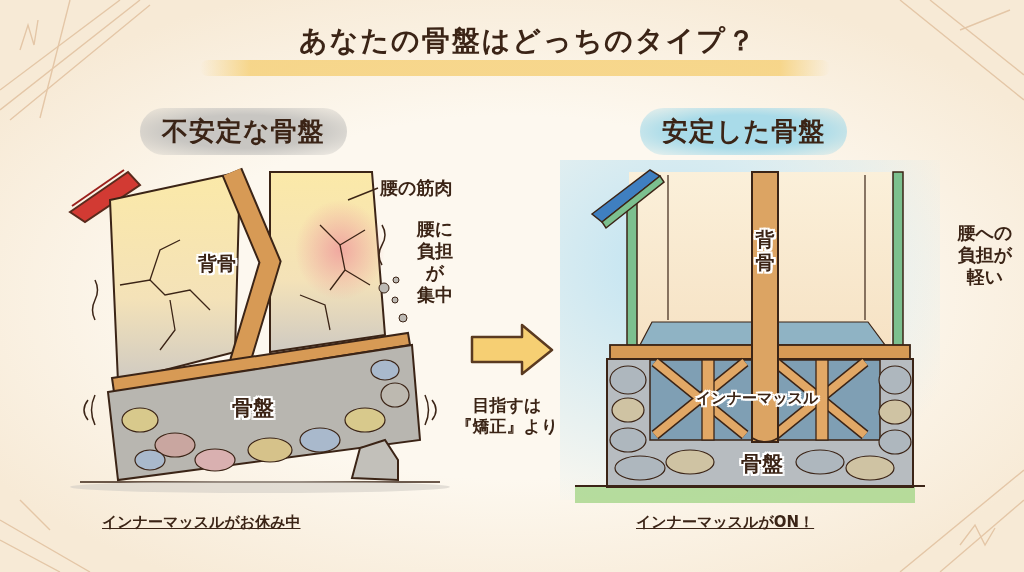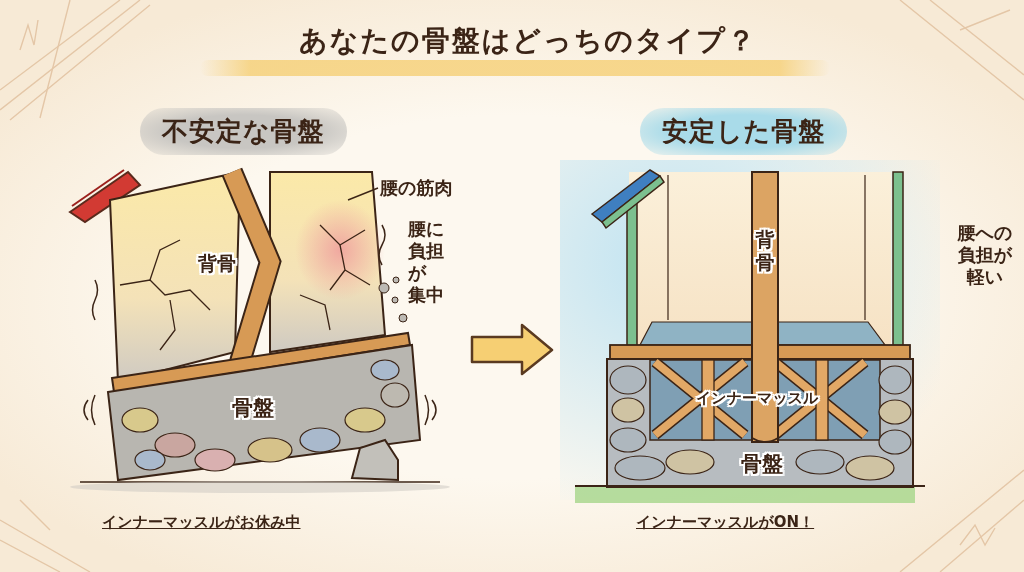--- a/index.html
+++ b/index.html
@@ -119,31 +119,33 @@
       <circle cx="384" cy="288" r="5"></circle>
         <circle cx="395" cy="300" r="3"></circle>
         <circle cx="403" cy="318" r="4"></circle>
         <circle cx="396" cy="280" r="3"></circle>
     </g>
   </svg>
 
   <div class="abs lbl white-outline" style="left:198px;top:252px;font-size:19px;">背骨</div>
   <div class="abs lbl white-outline" style="left:232px;top:396px;font-size:21px;">骨盤</div>
   <div class="abs lbl" style="left:380px;top:177px;font-size:18px;">腰の筋肉</div>
-  <div class="abs lbl" style="left:408px;top:218px;font-size:18px;width:54px;">
+  <div class="abs lbl" style="left:408px;top:218px;font-size:18px;text-align:center;width:54px;">
     <div>腰に</div>
     <div>負担が</div>
     <div>集中</div>
   </div>
   <div class="abs caption" style="left:102px;">インナーマッスルがお休み中</div>
 
   <svg width="1024" height="572">
     <path d="M472 337 L522 337 L522 325 L552 350 L522 374 L522 362 L472 362 Z" fill="#f6cf73" stroke="#5a3a20" stroke-width="2.5" stroke-linejoin="round"></path>
   </svg>
   <div class="abs lbl" style="left:447px;top:395px;font-size:17px;text-align:center;width:120px;">
+    <div>目指すは</div>
+    <div>『矯正』より</div>
   </div>
 
   <svg width="1024" height="572">
     <defs>
       <radialGradient id="skyR" cx="0.3" cy="0.3" r="0.8">
         <stop offset="0" stop-color="#bfe3f2"></stop>
           <stop offset="1" stop-color="#bfe3f2" stop-opacity="0"></stop>
       </radialGradient>
       <linearGradient id="wallR" x1="0" y1="0" x2="0" y2="1">
         <stop offset="0" stop-color="#fbf0da"></stop>

